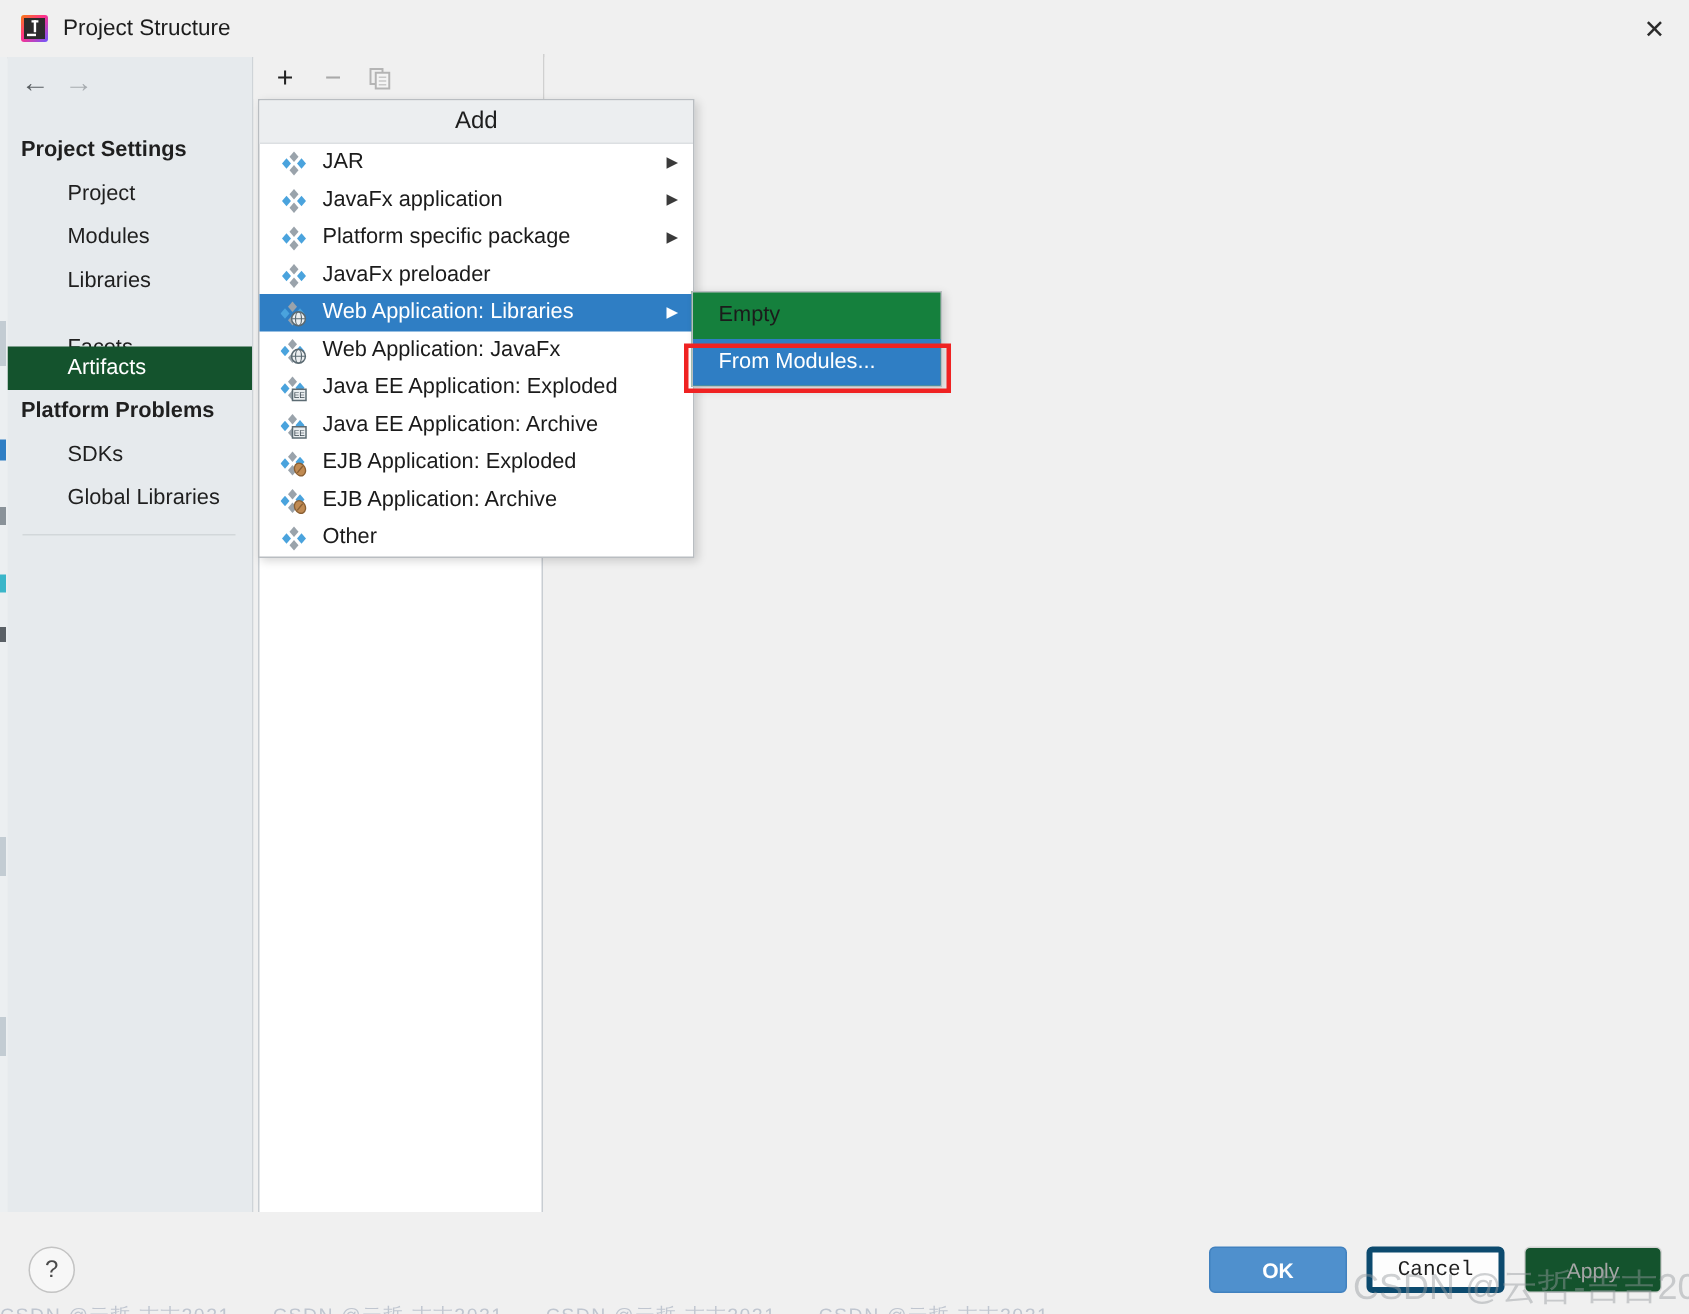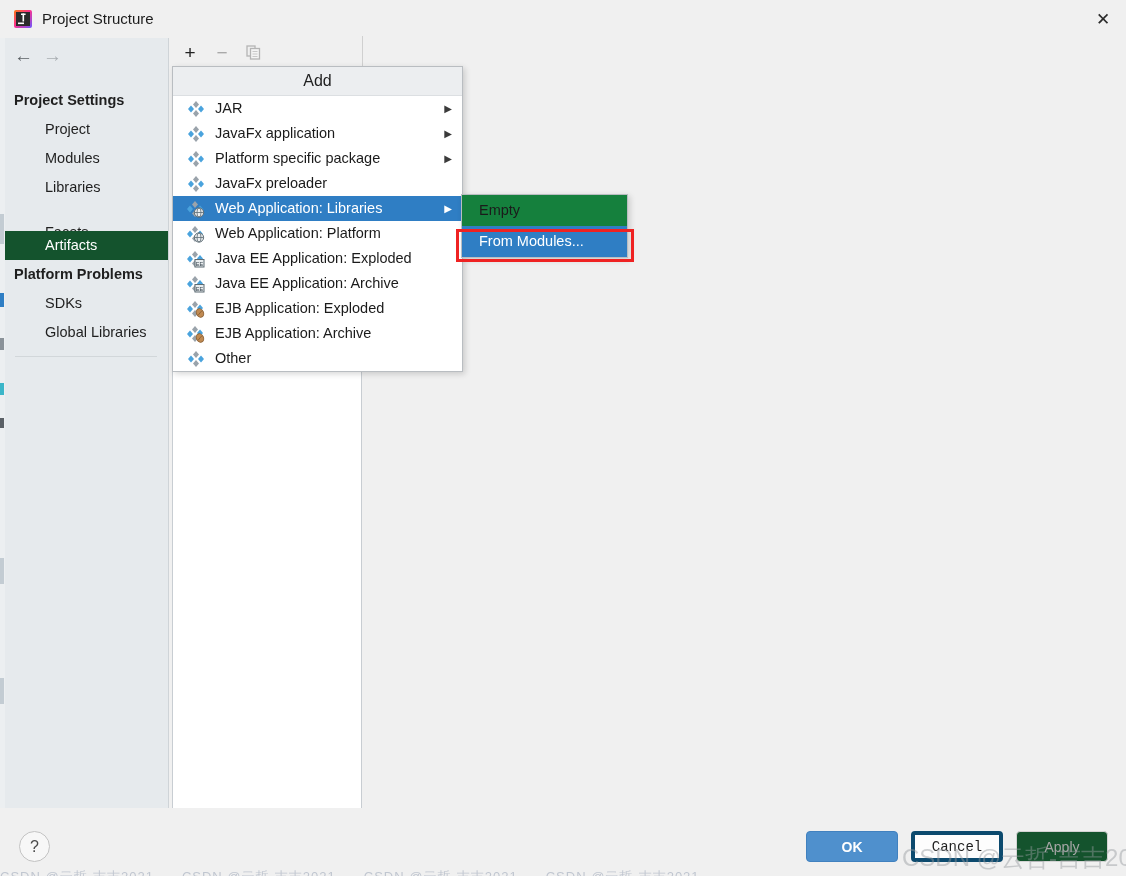--- a/index.html
+++ b/index.html
@@ -509,21 +509,21 @@
         <svg width="18" height="18" viewBox="0 0 18 18">
           <polygon points="8,1 11,4.5 8,8 5,4.5" fill="#9aa3ab"></polygon>
           <polygon points="13,5.5 16,9 13,12.5 10,9" fill="#4aa3dd"></polygon>
           <polygon points="3,5.5 6,9 3,12.5 0,9" fill="#4aa3dd"></polygon>
           <polygon points="8,10 11,13.5 8,17 5,13.5" fill="#9aa3ab"></polygon>
           <circle cx="12" cy="12.5" r="4.6" fill="#eceff1" stroke="#5c6b73" stroke-width="1"></circle>
           <ellipse cx="12" cy="12.5" rx="2" ry="4.6" fill="none" stroke="#5c6b73" stroke-width="0.8"></ellipse>
           <line x1="7.4" y1="12.5" x2="16.6" y2="12.5" stroke="#5c6b73" stroke-width="0.8"></line>
         </svg>
       </span>
-      <span>Web Application: Platform</span>
+      <span>Web Application: JavaFx</span>
     </div>
 
     <div class="menu-item">
       <span class="menu-icon">
         <svg width="18" height="18" viewBox="0 0 18 18">
           <polygon points="8,1 11,4.5 8,8 5,4.5" fill="#9aa3ab"></polygon>
           <polygon points="13,5 16,8.5 13,12 10,8.5" fill="#4aa3dd"></polygon>
           <polygon points="3,5.5 6,9 3,12.5 0,9" fill="#4aa3dd"></polygon>
           <polygon points="8,10 11,13.5 8,17 5,13.5" fill="#9aa3ab"></polygon>
           <rect x="8" y="9.5" width="9" height="7.5" fill="#e9edef" stroke="#5c6b73" stroke-width="1"></rect>

